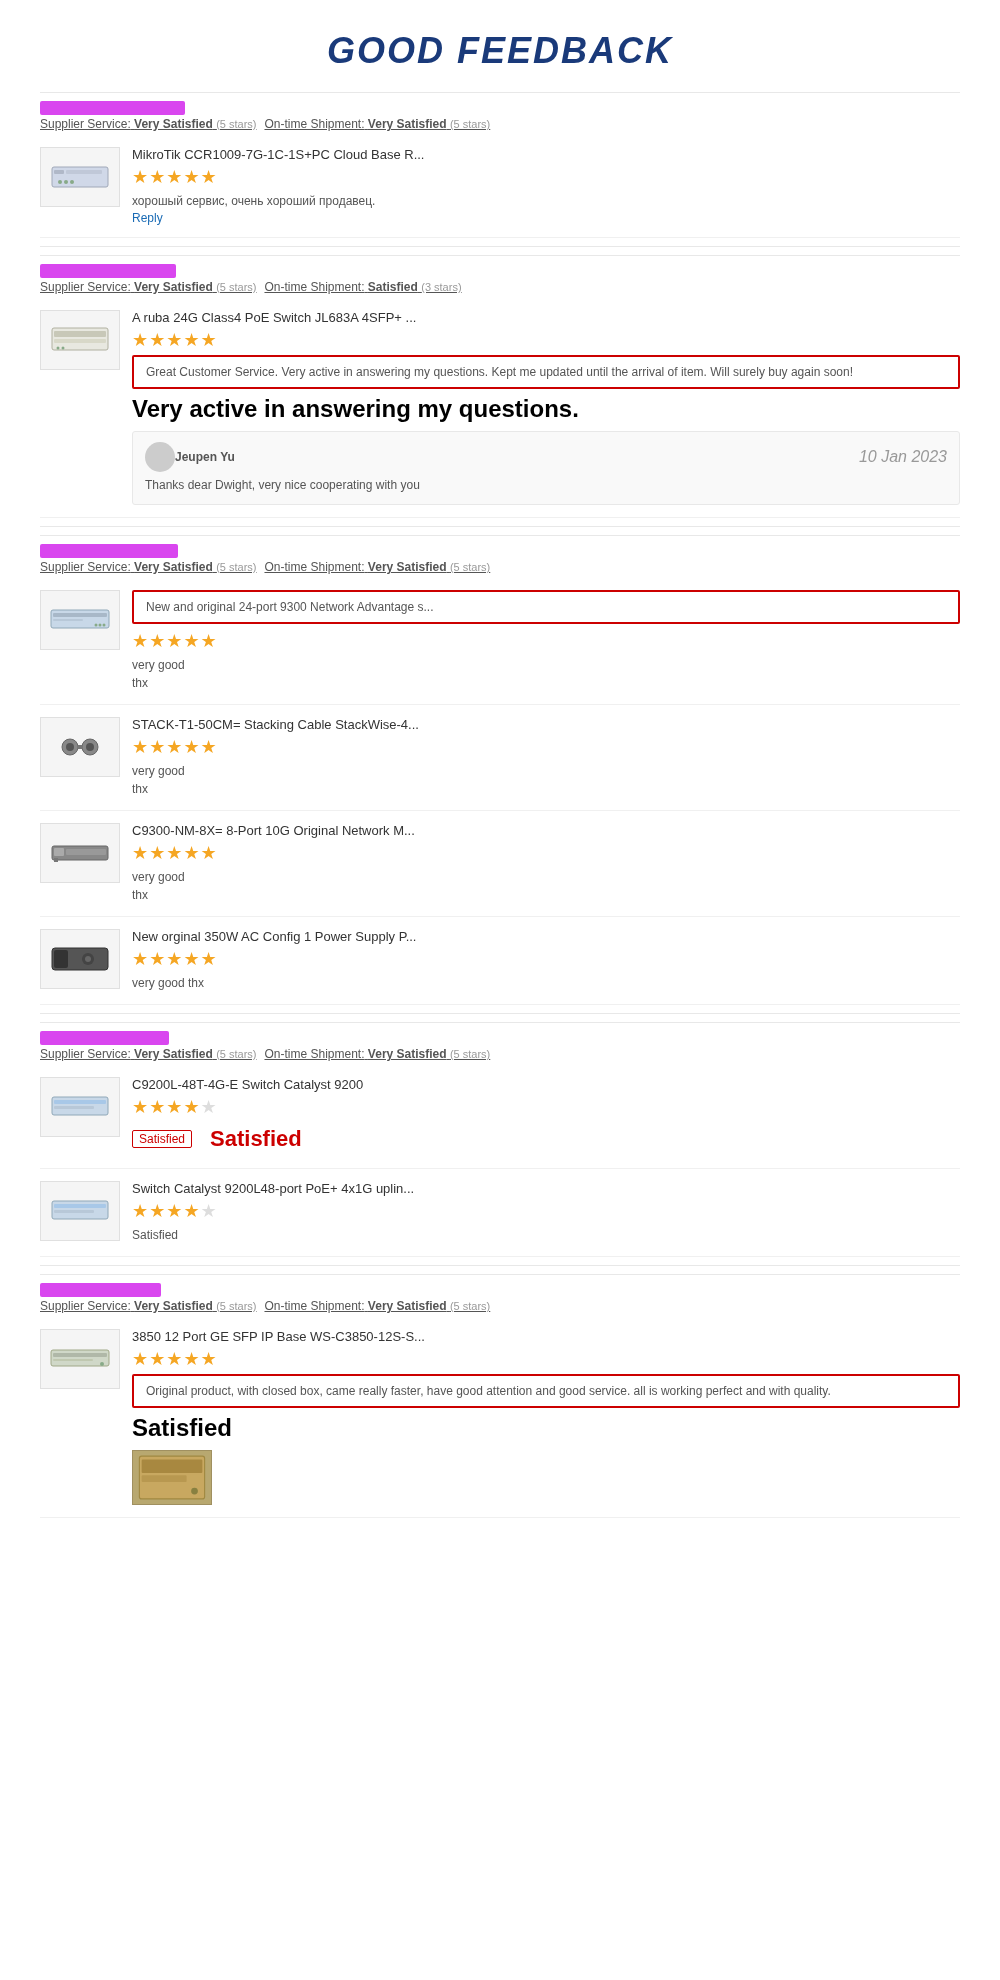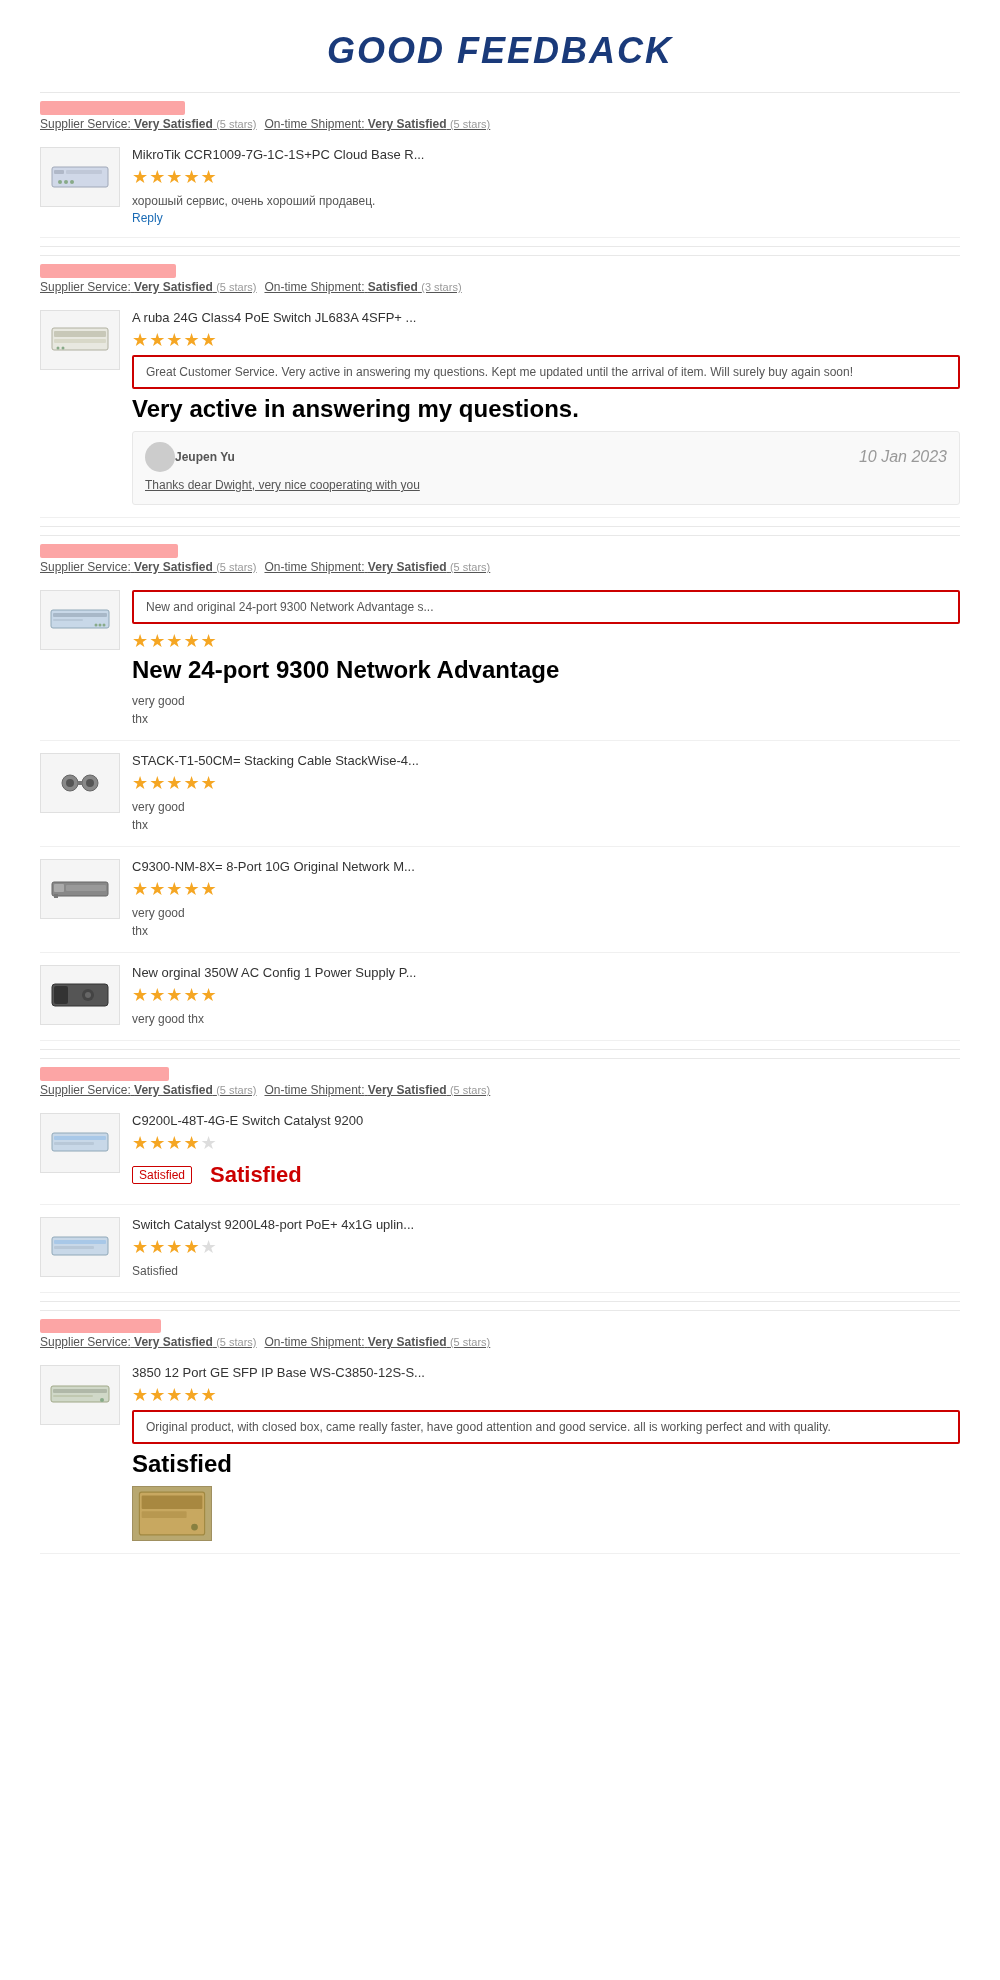--- a/index.html
+++ b/index.html
@@ -174,21 +174,20 @@
     .reply-date {
       font-size: 16px;
       color: #999;
       font-style: italic;
     }
 
     .reply-text {
       font-size: 12px;
       color: #555;
       line-height: 1.5;
-      text-decoration: underline;
     }
 
     .section-divider {
       border-top: 1px solid #e8e8e8;
       margin: 8px 0;
     }
 
     .satisfied-badge {
       display: inline-block;
       border: 1px solid #cc0000;
@@ -201,21 +200,21 @@
 
     .satisfied-callout {
       font-size: 22px;
       font-weight: bold;
       color: #cc0000;
       margin: 4px 0;
     }
 
     .blurred-text {
       display: inline-block;
-      background: #fca5a5;
+      background: #d946ef;
       color: transparent;
       border-radius: 2px;
       font-size: 12px;
       user-select: none;
     }
   </style>
 </head>
 <body>
 
 <h1 class="page-title">GOOD FEEDBACK</h1>
@@ -330,21 +329,20 @@
     </div>
     <div class="product-info">
       <div class="highlight-box">New and original 24-port 9300 Network Advantage s...</div>
       <div class="stars">
         <span class="star">★</span>
         <span class="star">★</span>
         <span class="star">★</span>
         <span class="star">★</span>
         <span class="star">★</span>
       </div>
-      <div class="callout-text">New 24-port 9300 Network Advantage</div>
       <div class="review-text">very good<br>thx</div>
     </div>
   </div>
 
   <div class="product-review">
     <div class="product-thumb">
       <svg viewBox="0 0 60 30" fill="none" xmlns="http://www.w3.org/2000/svg">
         <circle cx="20" cy="15" r="8" fill="#888" stroke="#666" stroke-width="1"></circle>
         <circle cx="20" cy="15" r="4" fill="#555"></circle>
         <circle cx="40" cy="15" r="8" fill="#888" stroke="#666" stroke-width="1"></circle>

